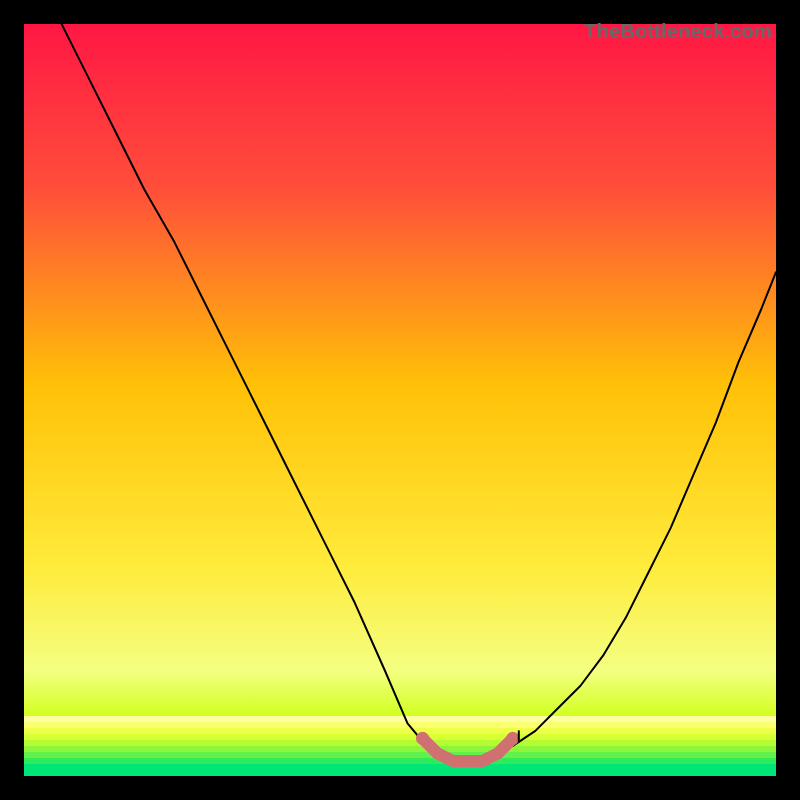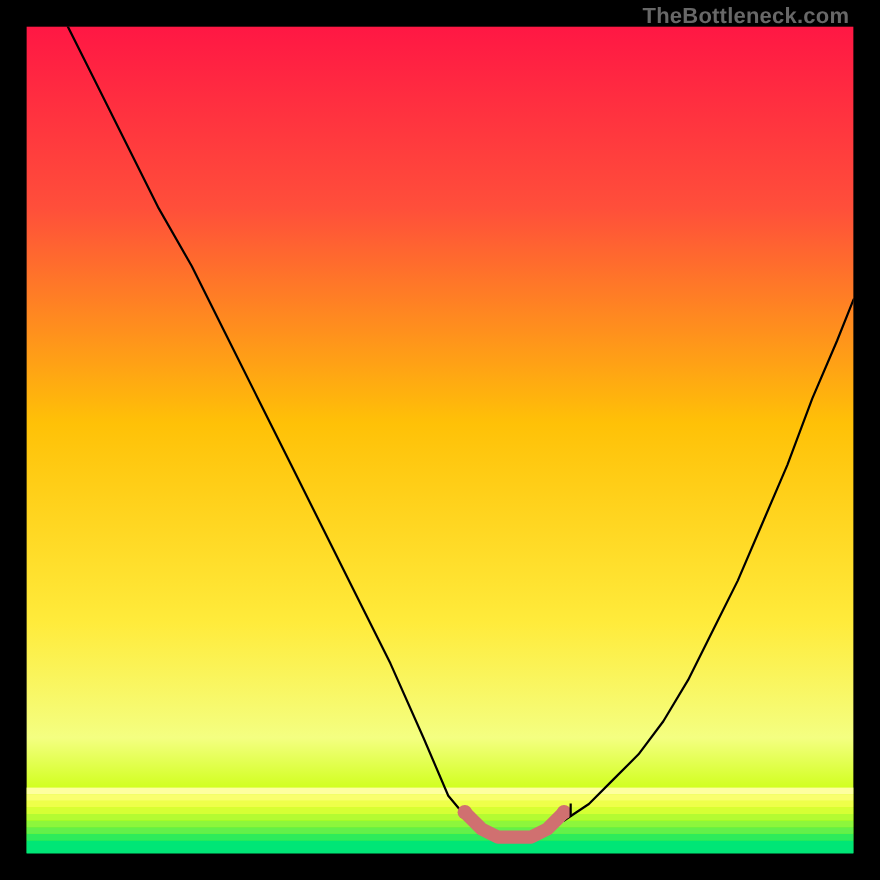--- a/index.html
+++ b/index.html
@@ -21,21 +21,21 @@
   }
   .plot {
     position: absolute;
     left: 0;
     top: 0;
     width: 752px;
     height: 752px;
   }
   .attribution {
     position: absolute;
-    top: 4px;
+    top: 20px;
     right: 28px;
     color: #686868;
     font-size: 20px;
     font-weight: 600;
     letter-spacing: 0.2px;
     z-index: 10;
   }
   svg { display: block; }
 </style>
 </head>

